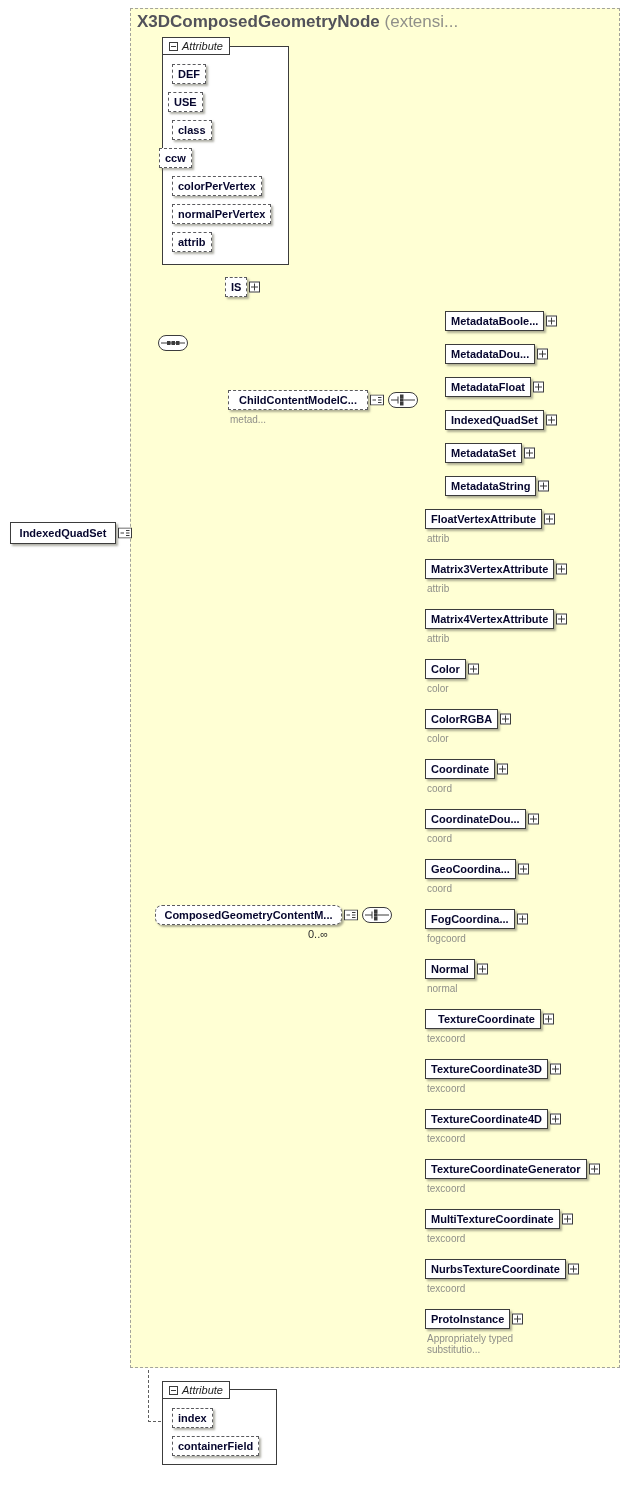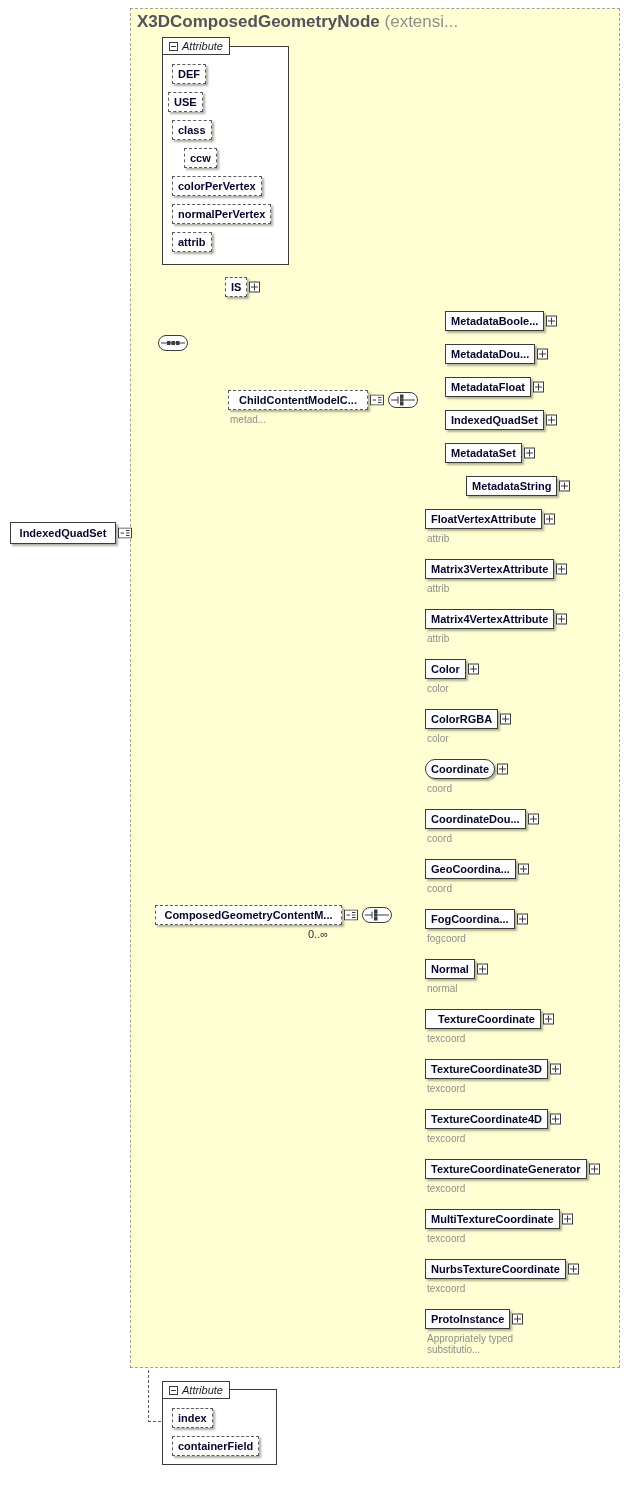--- a/index.html
+++ b/index.html
@@ -93,21 +93,21 @@
   </div>
   <div class="node dashed" style="left:172px;top:64px;">
       <span>DEF</span>
     </div>
   <div class="node dashed" style="left:168px;top:92px;">
       <span>USE</span>
     </div>
   <div class="node dashed" style="left:172px;top:120px;">
       <span>class</span>
     </div>
-  <div class="node dashed" style="left:184px;top:148px;">
+  <div class="node dashed" style="left:159px;top:148px;">
       <span>ccw</span>
     </div>
   <div class="node dashed" style="left:172px;top:176px;">
       <span>colorPerVertex</span>
     </div>
   <div class="node dashed" style="left:172px;top:204px;">
       <span>normalPerVertex</span>
     </div>
   <div class="node dashed" style="left:172px;top:232px;">
       <span>attrib</span>
@@ -180,26 +180,26 @@
       <span class="plus-icon"></span>
     </div>
   <div class="node solid" style="left:445px;top:410px;">
       <span>IndexedQuadSet</span>
       <span class="plus-icon"></span>
     </div>
   <div class="node solid" style="left:445px;top:443px;">
       <span>MetadataSet</span>
       <span class="plus-icon"></span>
     </div>
-  <div class="node solid" style="left:466px;top:476px;">
+  <div class="node solid" style="left:445px;top:476px;">
       <span>MetadataString</span>
       <span class="plus-icon"></span>
     </div>
 
-  <div class="node dashed" style="left:155px;top:905px;width:187px;">
+  <div class="node dashed" style="left:155px;top:905px;width:187px;border-radius:7px;">
     <span>ComposedGeometryContentM...</span>
     <span class="model-icon">
       <svg width="14" height="11" viewBox="0 0 14 11">
           <rect x="0.5" y="0.5" width="13" height="10" fill="#fff" stroke="#3c3c3c"></rect>
           <line x1="2.5" y1="5.5" x2="6" y2="5.5" stroke="#3c3c3c"></line>
           <line x1="8" y1="3" x2="11.5" y2="3" stroke="#3c3c3c"></line>
           <line x1="8" y1="5.5" x2="11.5" y2="5.5" stroke="#3c3c3c"></line>
           <line x1="8" y1="8" x2="11.5" y2="8" stroke="#3c3c3c"></line>
         </svg>
     </span>
@@ -241,21 +241,21 @@
       <span class="plus-icon"></span>
     </div>
   <div class="sub" style="left:427px;top:683px;">color</div>
 
   <div class="node solid" style="left:425px;top:709px;">
       <span>ColorRGBA</span>
       <span class="plus-icon"></span>
     </div>
   <div class="sub" style="left:427px;top:733px;">color</div>
 
-  <div class="node solid" style="left:425px;top:759px;border-radius:10px;">
+  <div class="node solid" style="left:425px;top:759px;">
       <span>Coordinate</span>
       <span class="plus-icon"></span>
     </div>
   <div class="sub" style="left:427px;top:783px;">coord</div>
 
   <div class="node solid" style="left:425px;top:809px;">
       <span>CoordinateDou...</span>
       <span class="plus-icon"></span>
     </div>
   <div class="sub" style="left:427px;top:833px;">coord</div>

